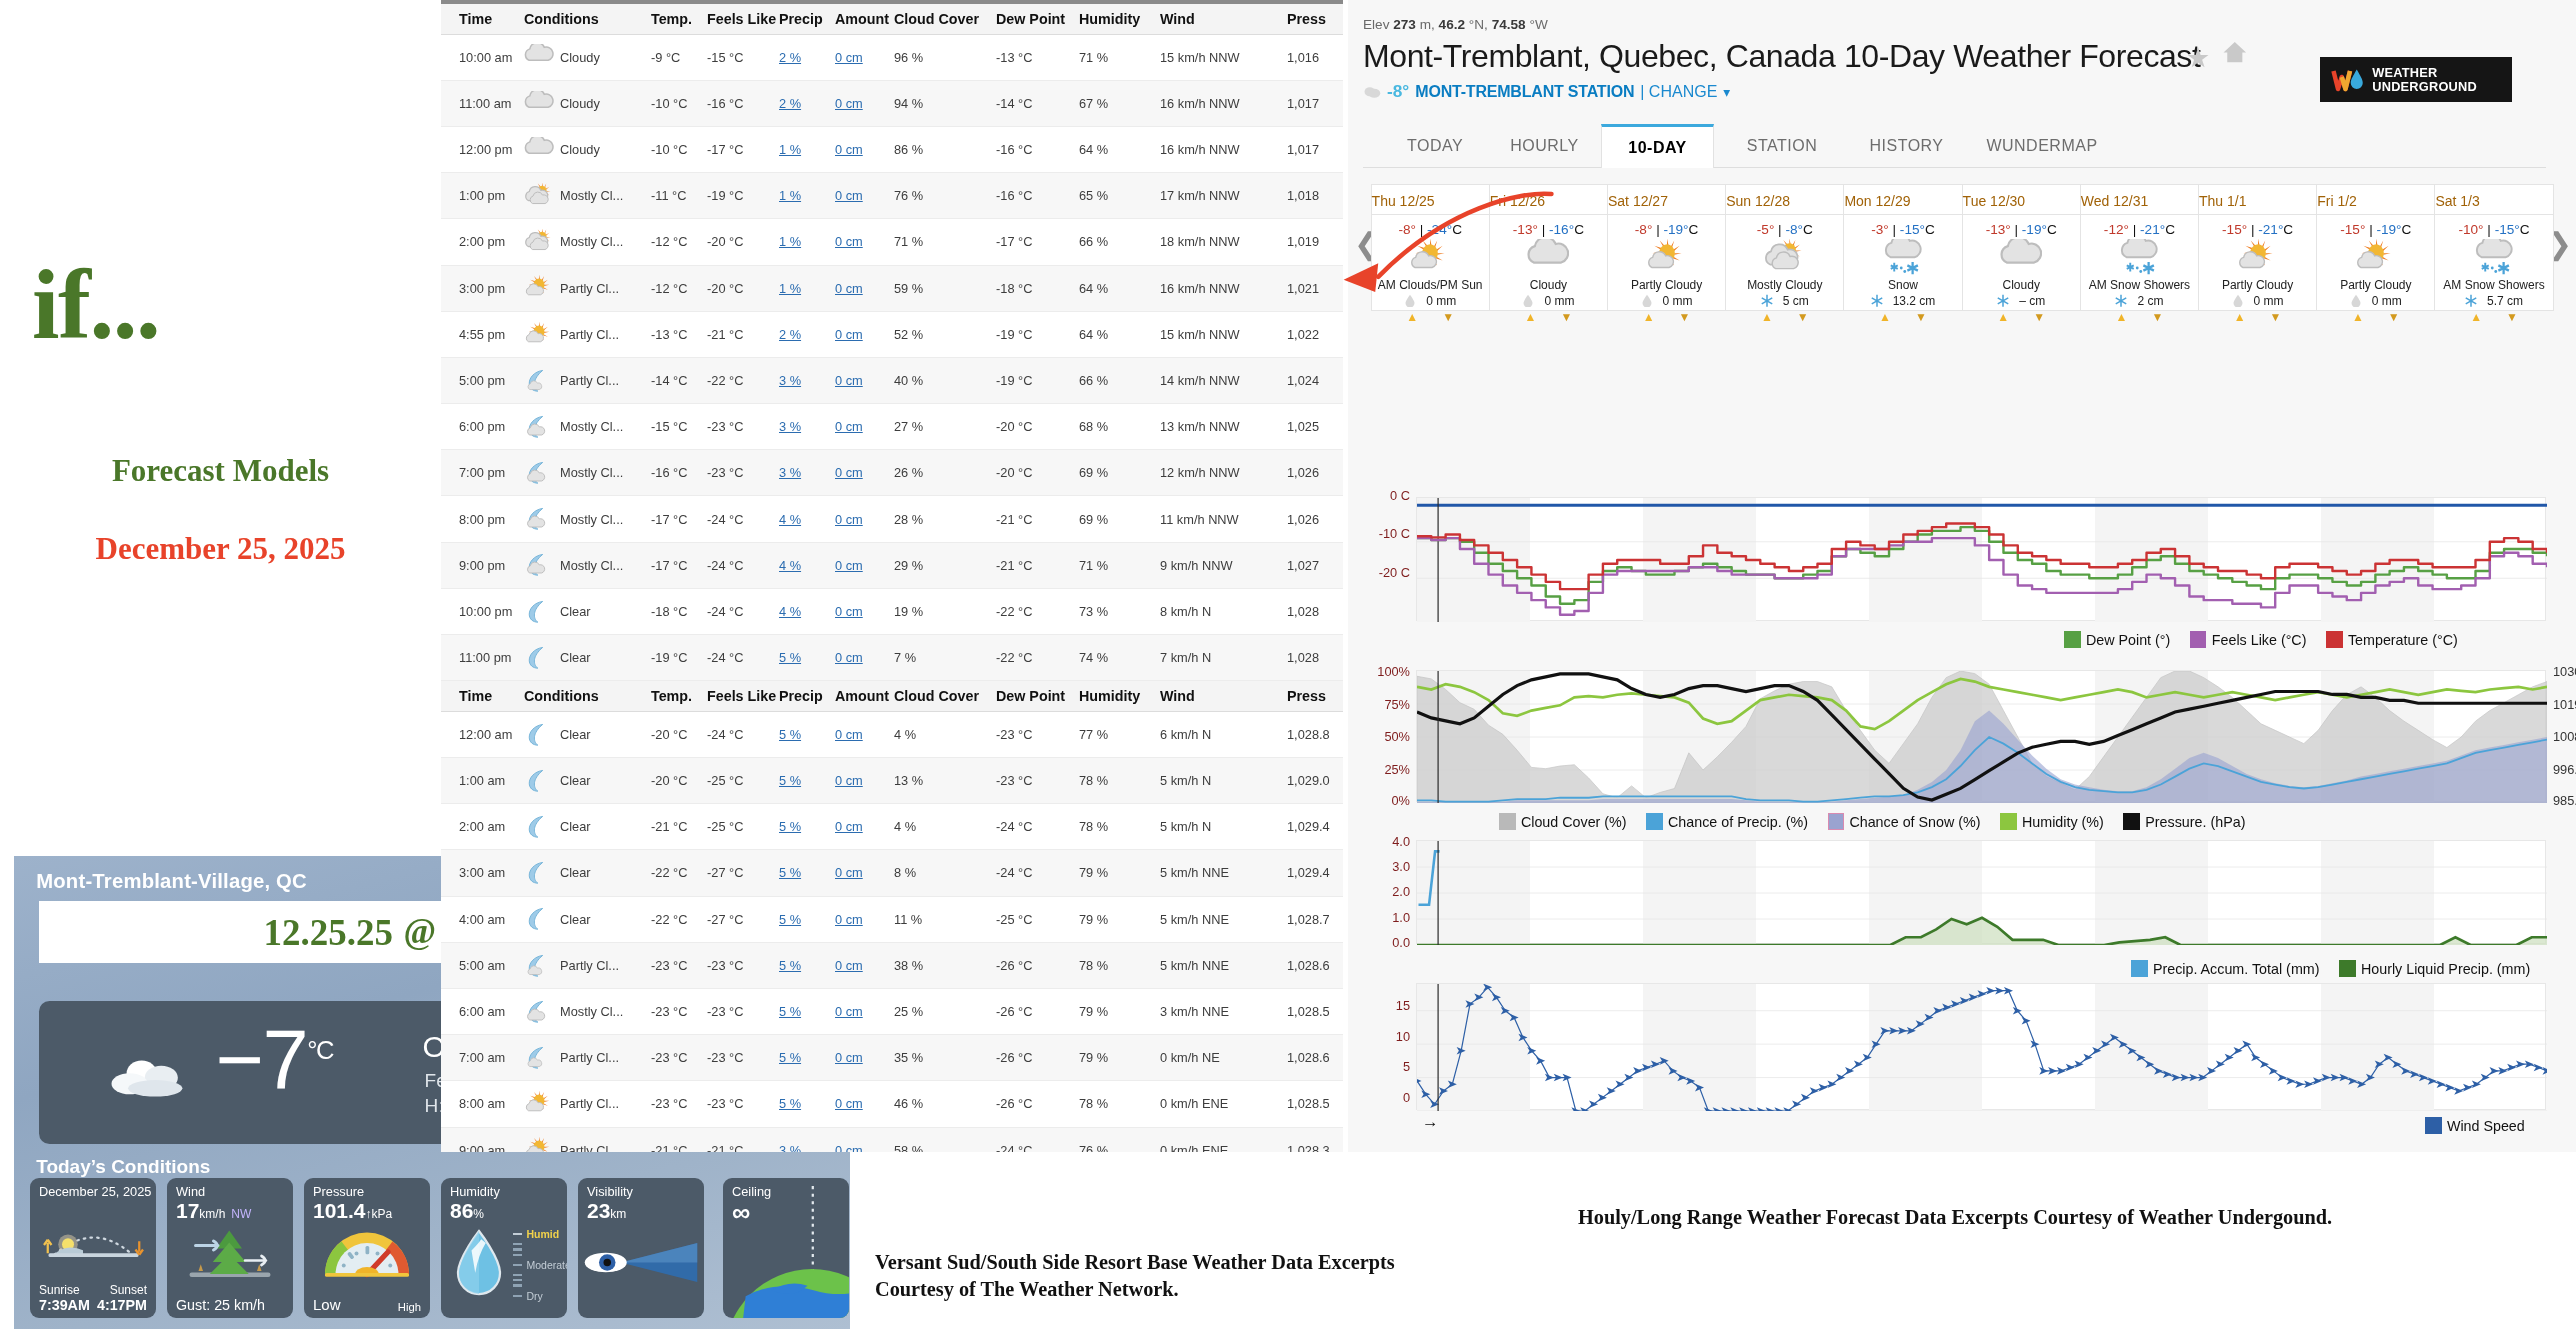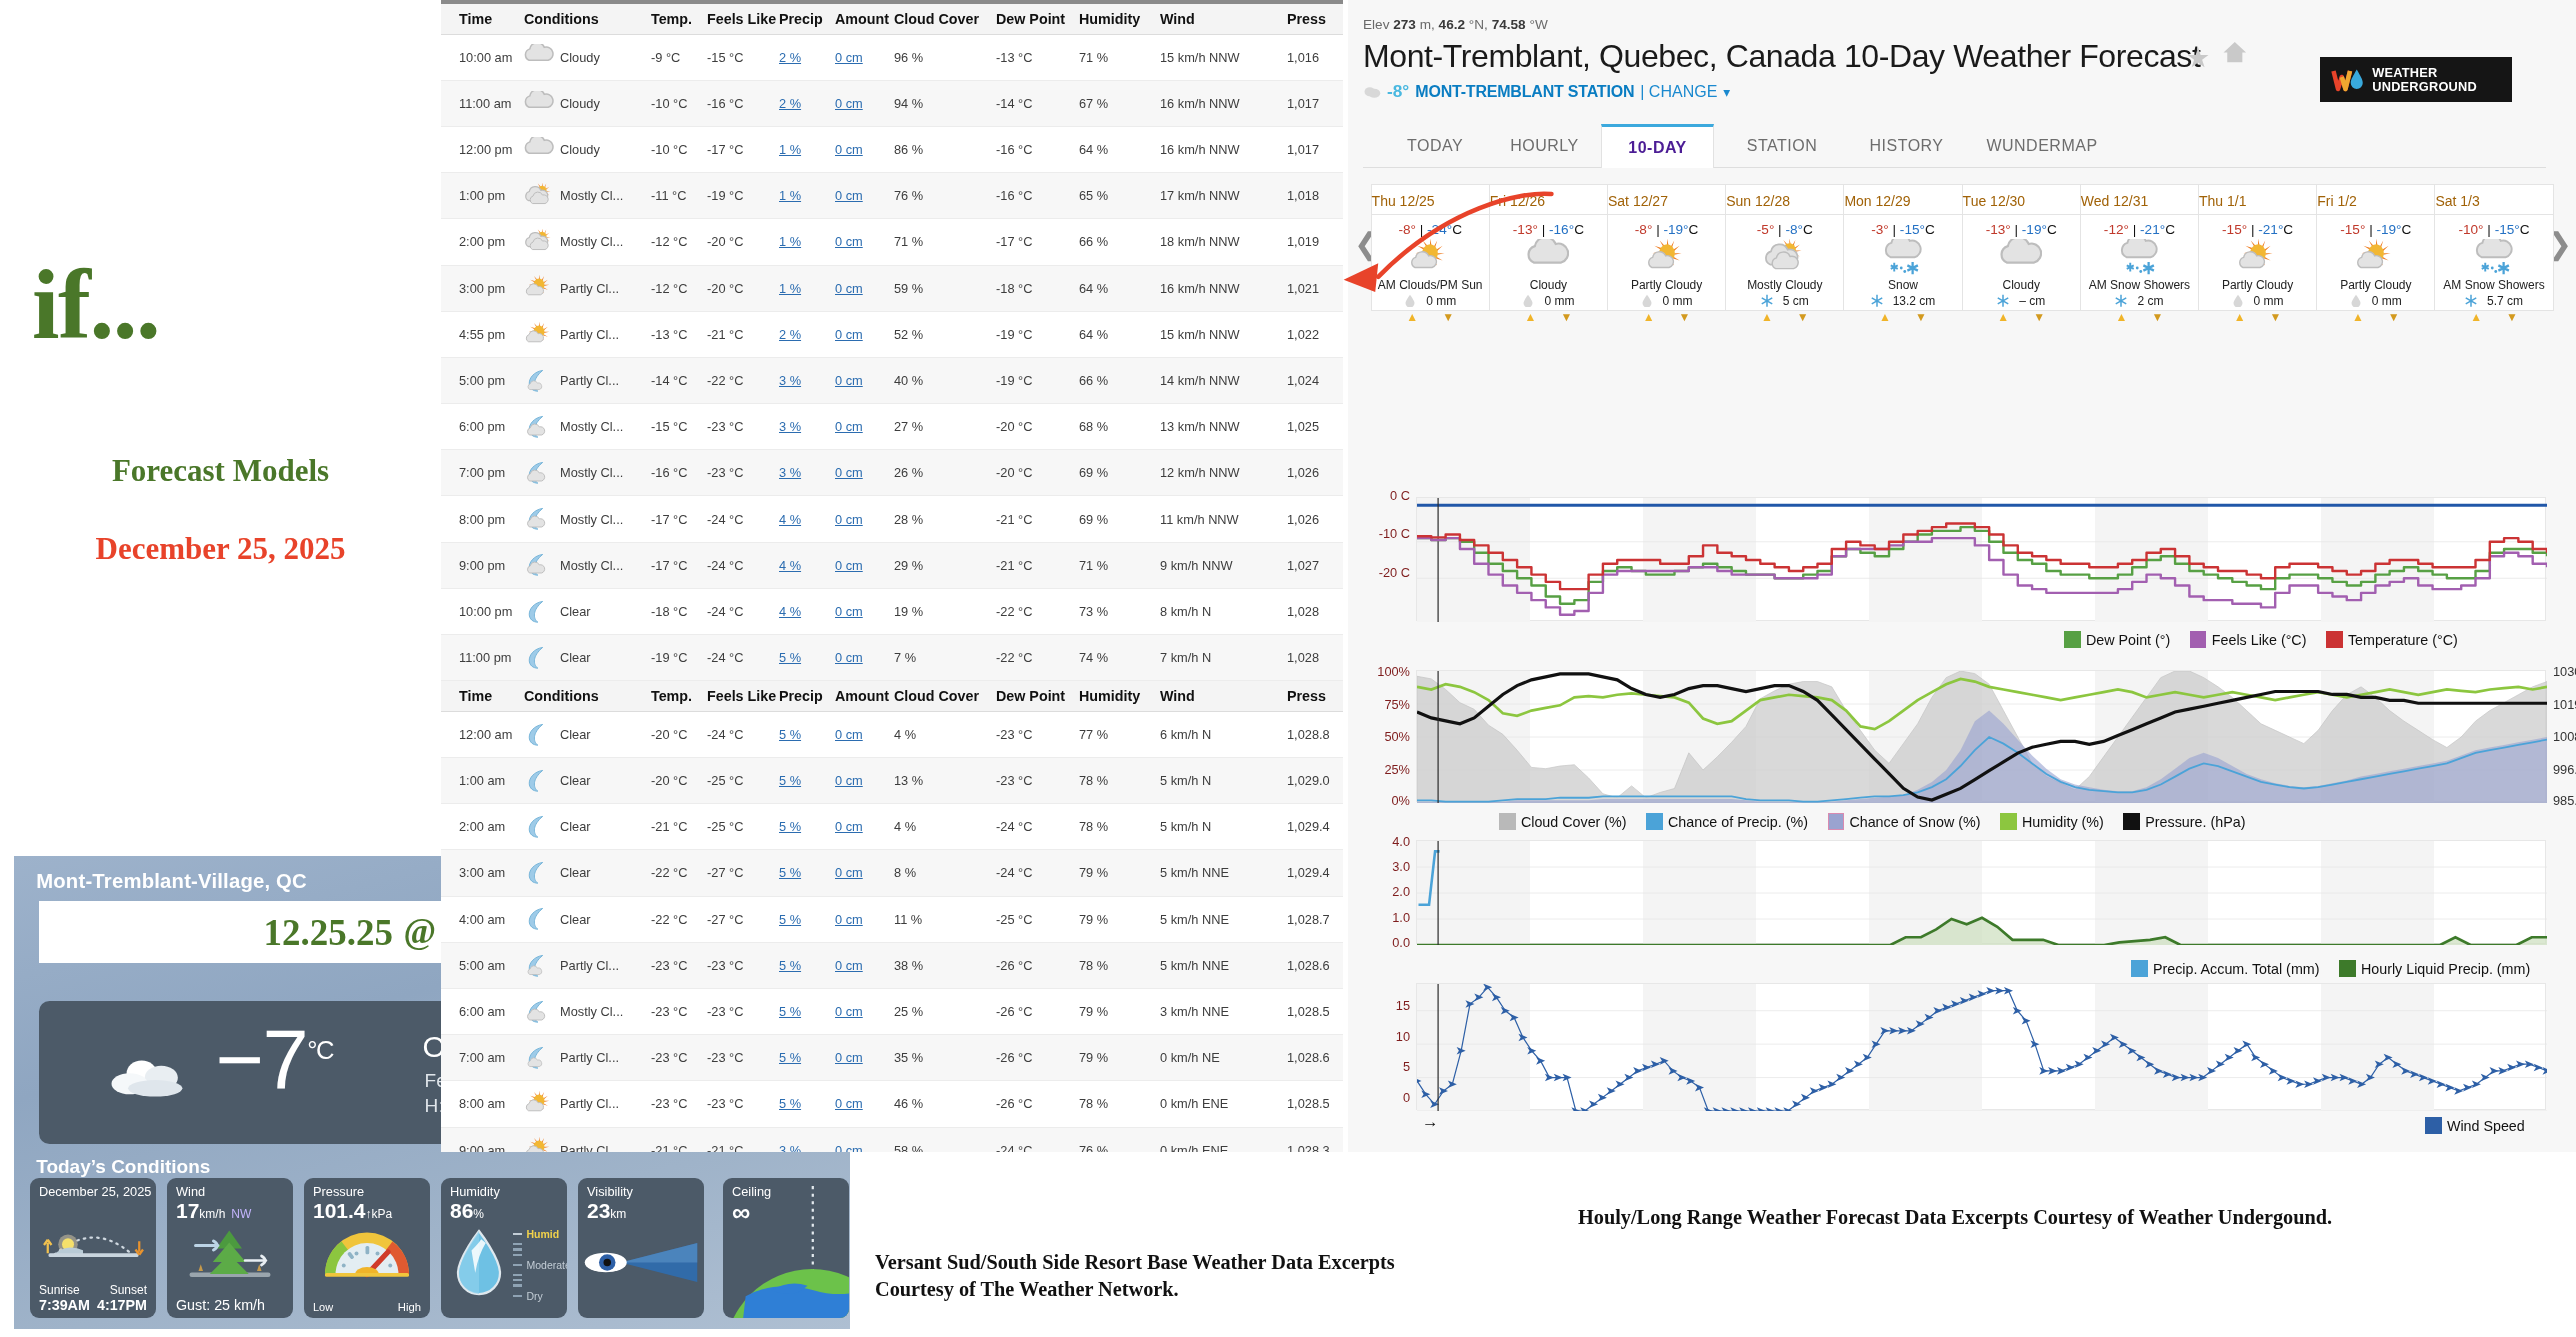--- a/index.html
+++ b/index.html
@@ -133,21 +133,21 @@
     background:#151515; display:flex; align-items:center; gap:6.8px; padding-left:10.5px;
   }
   #wu-logo-text { color:#fff; font-size:12.8px; font-weight:700; line-height:1.06; letter-spacing:0.2px; }
 
   #wu-tabs { position:absolute; left:15px; top:124px; width:1183px; height:44px; border-bottom:1.5px solid #dedede; }
   .wu-tab {
     position:absolute; top:0; height:44px; display:flex; align-items:center; justify-content:center;
     font-size:16px; color:#6d6d6d; letter-spacing:0.5px; padding:0 19.6px;
   }
   .wu-tab.active {
-    background:#fff; color:#4c1d95; font-weight:700; border-top:3.8px solid #3ca9dd;
+    background:#fff; color:#000000; font-weight:700; border-top:3.8px solid #3ca9dd;
     border-left:0.8px solid #e2e2e2; border-right:0.8px solid #e2e2e2;
   }
 
   
   #fc-strip { position:absolute; left:22.6px; top:184px; width:1183px; height:127px; display:flex; }
   #fc-arrow-l { position:absolute; left:6px; top:226px; font-size:30px; color:#8d8d8d; }
   #fc-arrow-r { position:absolute; left:1199px; top:226px; font-size:30px; color:#8d8d8d; }
   .fc-card {
     flex:1; background:#fff; border:0.8px solid #e4e4e4; border-left:none;
     display:flex; flex-direction:column; align-items:center; padding-top:3px;
@@ -268,21 +268,21 @@
       <rect x="84" y="36" width="5" height="10" rx="2" transform="rotate(38 86 41)"></rect>
       <circle cx="33" cy="54" r="2.6"></circle>
         <circle cx="50" cy="38" r="2.6"></circle>
       <circle cx="78" cy="38" r="2.6"></circle>
         <circle cx="95" cy="54" r="2.6"></circle>
     </g>
     <path d="M64 66 L92 36" stroke="#d03b2a" stroke-width="7" stroke-linecap="round"></path>
     <path d="M48 66 a16 10 0 0 1 32 0z" fill="#f0b429"></path>
     <rect x="8" y="64" width="112" height="5" rx="2" fill="#f0c53c"></rect>
   </svg>
-  <div class="tile-foot" style="left:9px;font-size:11px;">Low</div>
+  <div class="tile-foot" style="left:9px;font-size:15px;">Low</div>
   <div class="tile-foot" style="right:9px;font-size:11.3px;">High</div>
 </div>
 
 <div class="tile" style="left:441px;">
   <div class="tile-title">Humidity</div>
   <div class="tile-value"><span>86</span><span class="u">%</span></div>
   <svg style="position:absolute;left:7.5px;top:47px" width="60" height="84" viewBox="0 0 80 112">
     <path d="M40 8 C40 8 12 44 12 64 a28 28 0 0 0 56 0 C68 44 40 8 40 8z" fill="#6ec1e4" stroke="#dfe8ee" stroke-width="3"></path>
     <path d="M40 8 C40 8 22 32 16 52 a28 28 0 0 0 24 40z" fill="#8dd0ec" opacity=".7"></path>
     <path d="M30 34 q9 -9 13 -15 l6 5 q-10 16 -14 40z" fill="#ffffff" opacity=".85"></path>

